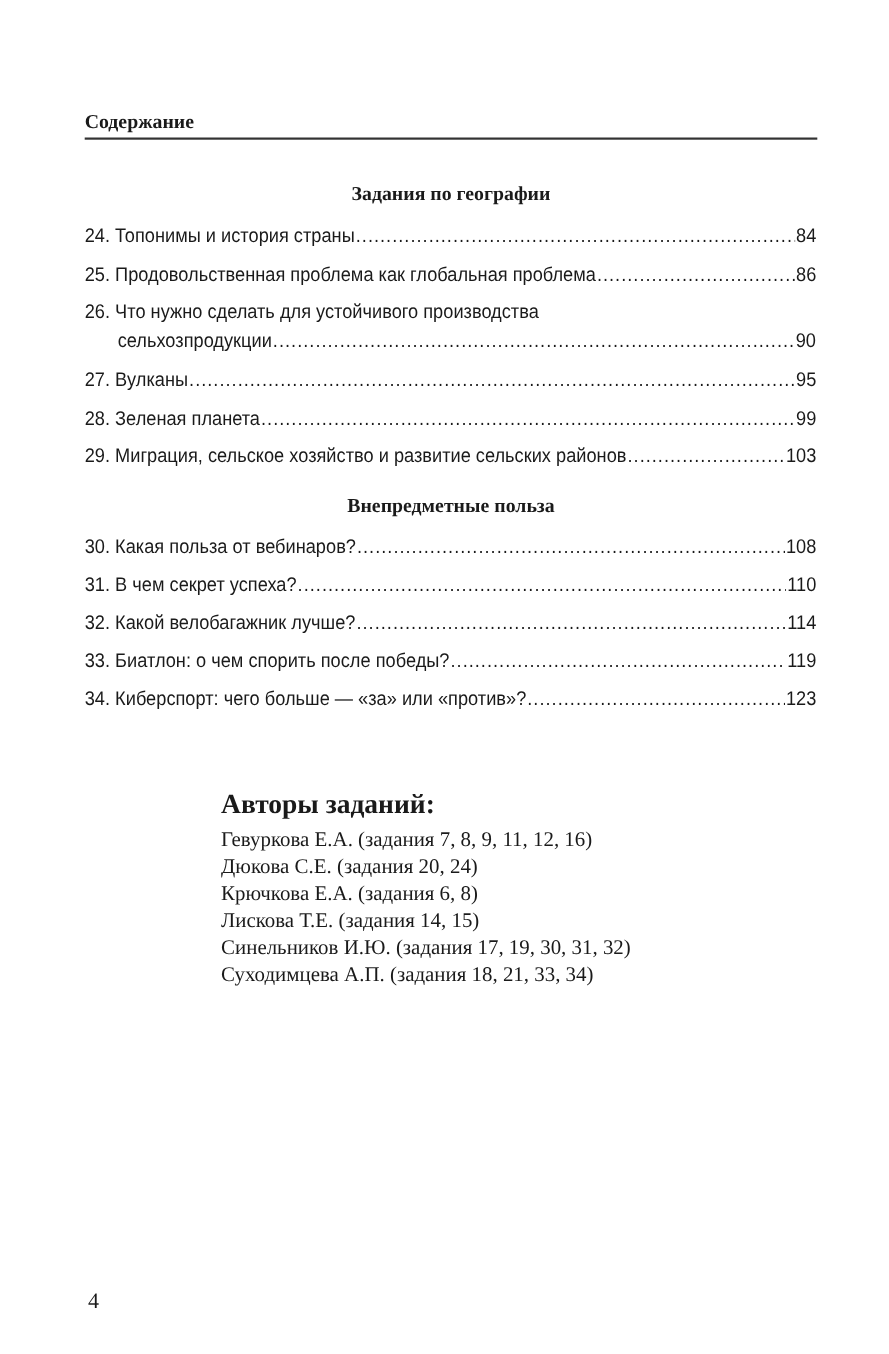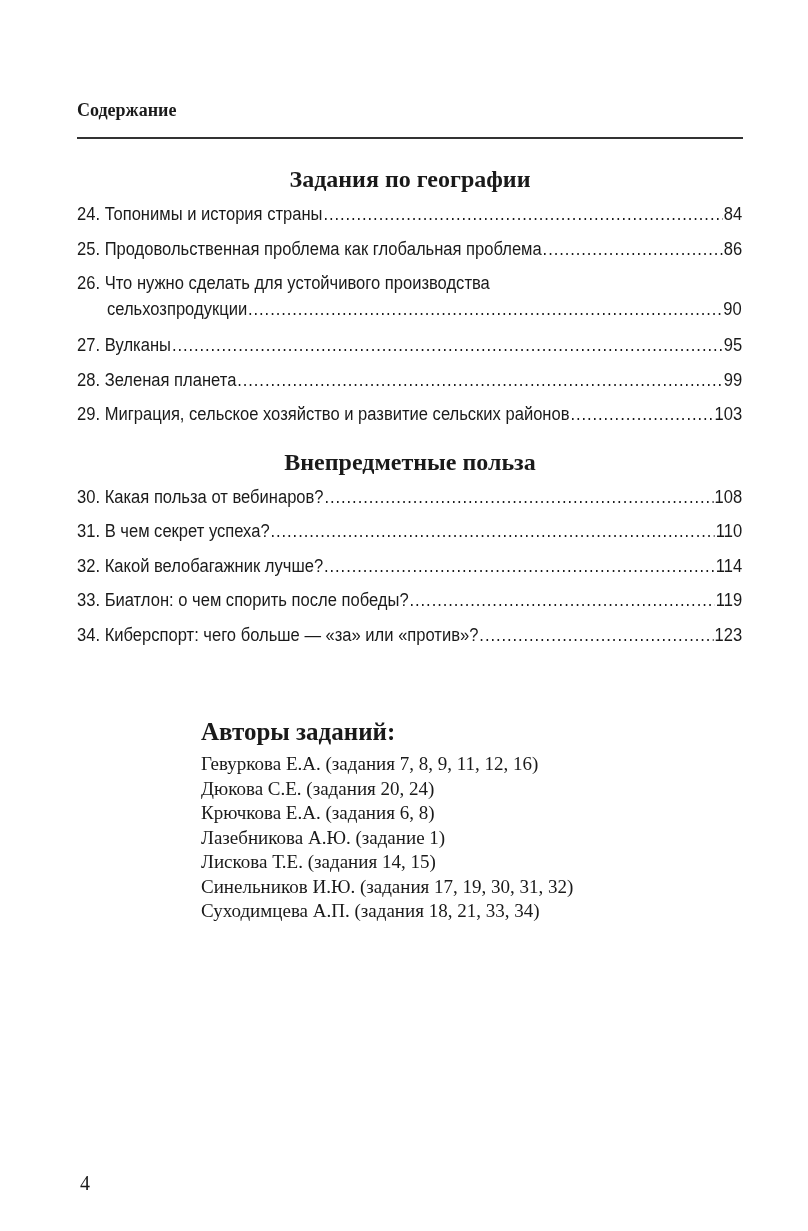--- a/index.html
+++ b/index.html
@@ -3,25 +3,25 @@
   <meta charset="utf-8">
   <style>
     html, body { margin: 0; padding: 0; background: #ffffff; }
     body {
       width: 808px; height: 1231px; position: relative; overflow: hidden;
       font-family: "Liberation Serif", serif; color: #1a1a1a;
     }
     .running-head {
       position: absolute; left: 77px; top: 100px; width: 666px;
       font-weight: bold; font-size: 18px;
-      border-bottom: 2px solid #333; padding-bottom: 16px;
+      border-bottom: 2px solid #333; padding-bottom: 4px;
     }
     .section-title {
       position: absolute; left: 77px; width: 666px; text-align: center;
-      font-weight: bold; font-size: 24px;
+      font-weight: bold; font-size: 18px;
     }
     .toc-entry {
       position: absolute; left: 77px; width: 665px;
       font-family: "Liberation Sans", sans-serif; font-size: 18px; line-height: 22px;
       display: flex; align-items: baseline;
       transform: scaleX(0.92); transform-origin: left;
       width: 723px;
     }
     .toc-entry .num { white-space: pre; }
     .toc-entry .title { white-space: nowrap; }
@@ -97,19 +97,18 @@
 </div>
 <div class="toc-entry" style="top:624px">
   <span class="num">34.</span>&nbsp;<span class="title">Киберспорт: чего больше — «за» или «против»?</span><span class="dots"></span><span class="page">123</span>
 </div>
 
 <div class="authors-title">Авторы заданий:</div>
 <ul class="authors-list">
   <li>Гевуркова Е.А. (задания 7, 8, 9, 11, 12, 16)</li>
   <li>Дюкова С.Е. (задания 20, 24)</li>
   <li>Крючкова Е.А. (задания 6, 8)</li>
-  <li>Лазебникова А.Ю. (задание 1)</li>
   <li>Лискова Т.Е. (задания 14, 15)</li>
   <li>Синельников И.Ю. (задания 17, 19, 30, 31, 32)</li>
   <li>Суходимцева А.П. (задания 18, 21, 33, 34)</li>
 </ul>
 
 <div class="page-number">4</div>
 
 </body></html>

